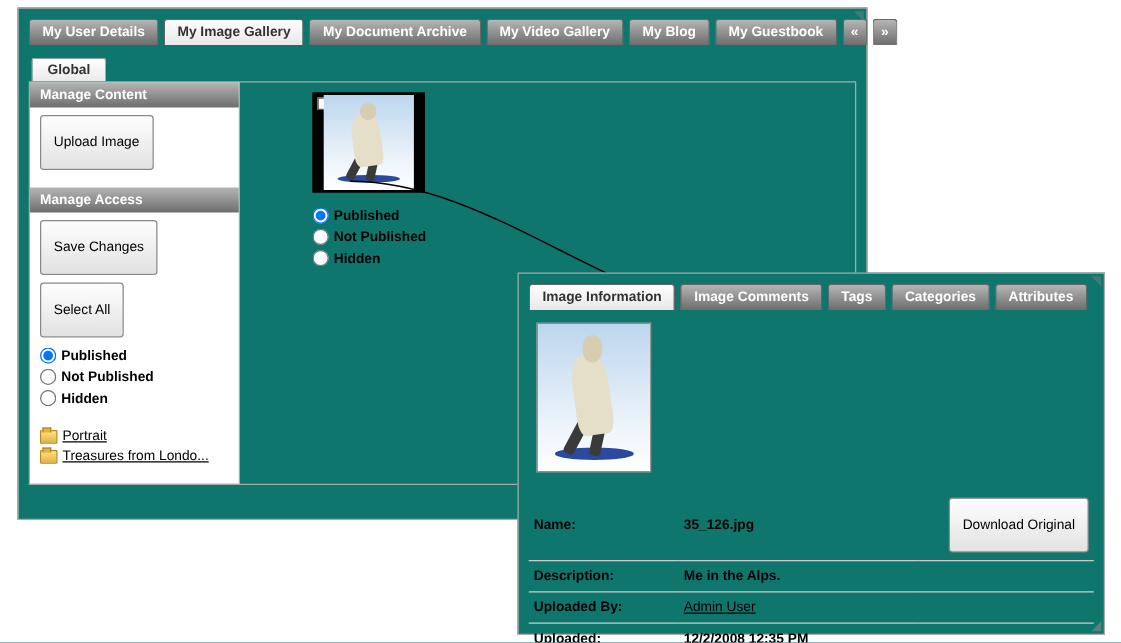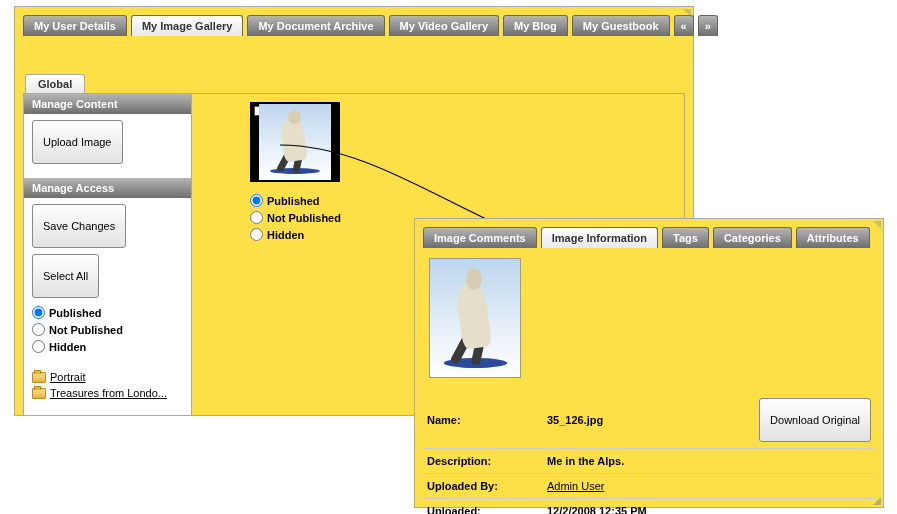--- a/index.html
+++ b/index.html
@@ -11,21 +11,21 @@
     width: 897px;
     height: 514px;
     position: relative;
     overflow: hidden;
   }
 
   
   .panel {
     position: absolute;
     border: 1px solid #aaa;
-    background: #fde047;
+    background: #0f766e;
     padding: 8px;
   }
   .panel::after {
     content: "";
     position: absolute;
     right: 2px;
     bottom: 2px;
     width: 0; height: 0;
     border-left: 8px solid transparent;
     border-bottom: 8px solid #888;
@@ -77,21 +77,20 @@
   .subtab {
     display: inline-block;
     background: linear-gradient(#fefefe, #eaeaea);
     border: 1px solid #aaa;
     border-bottom: none;
     padding: 3px 12px;
     font-weight: bold;
     font-size: 11px;
     color: #333;
     border-radius: 3px 3px 0 0;
-    margin-top: 28px;
   }
 
   
   .layout {
     display: flex;
     border: 1px solid #aaa;
     gap: 48px;
   }
   .sidebar {
     width: 168px;
@@ -363,22 +362,22 @@
     <marker id="ah" viewBox="0 0 10 10" refX="9" refY="5" markerWidth="7" markerHeight="7" orient="auto">
       <path d="M0,0 L10,5 L0,10 z" fill="#000"></path>
     </marker>
   </defs>
   <path d="M10,10 C90,10 160,60 240,95" fill="none" stroke="#000" stroke-width="1.2" marker-end="url(#ah)"></path>
 </svg>
 
 <div class="panel" style="left:414px; top:218px; width:470px; height:290px;">
 
   <div class="tabstrip">
+    <div class="tab active">Image Information</div>
     <div class="tab">Image Comments</div>
-    <div class="tab active">Image Information</div>
     <div class="tab">Tags</div>
     <div class="tab">Categories</div>
     <div class="tab">Attributes</div>
   </div>
 
   <div class="detail-thumb">
     <div class="skier">
       <div class="sky"></div>
       <div class="board"></div>
       <div class="leg1"></div>

